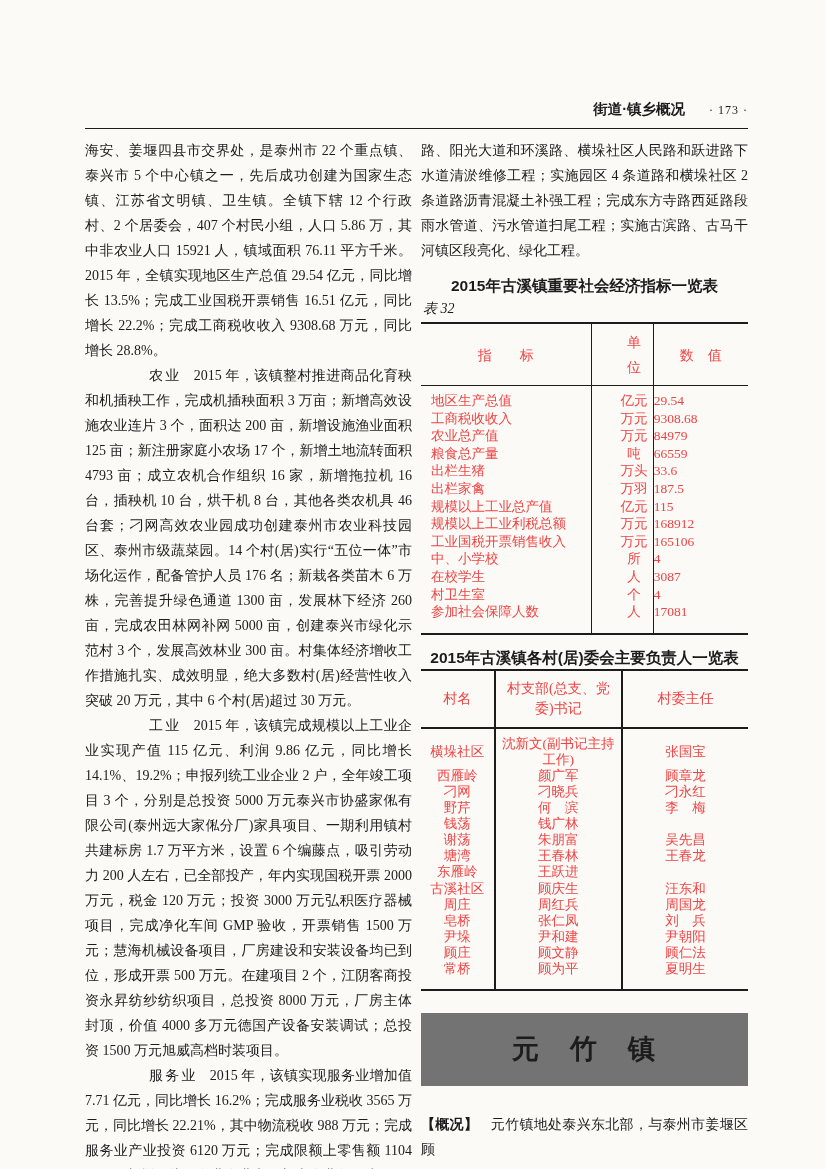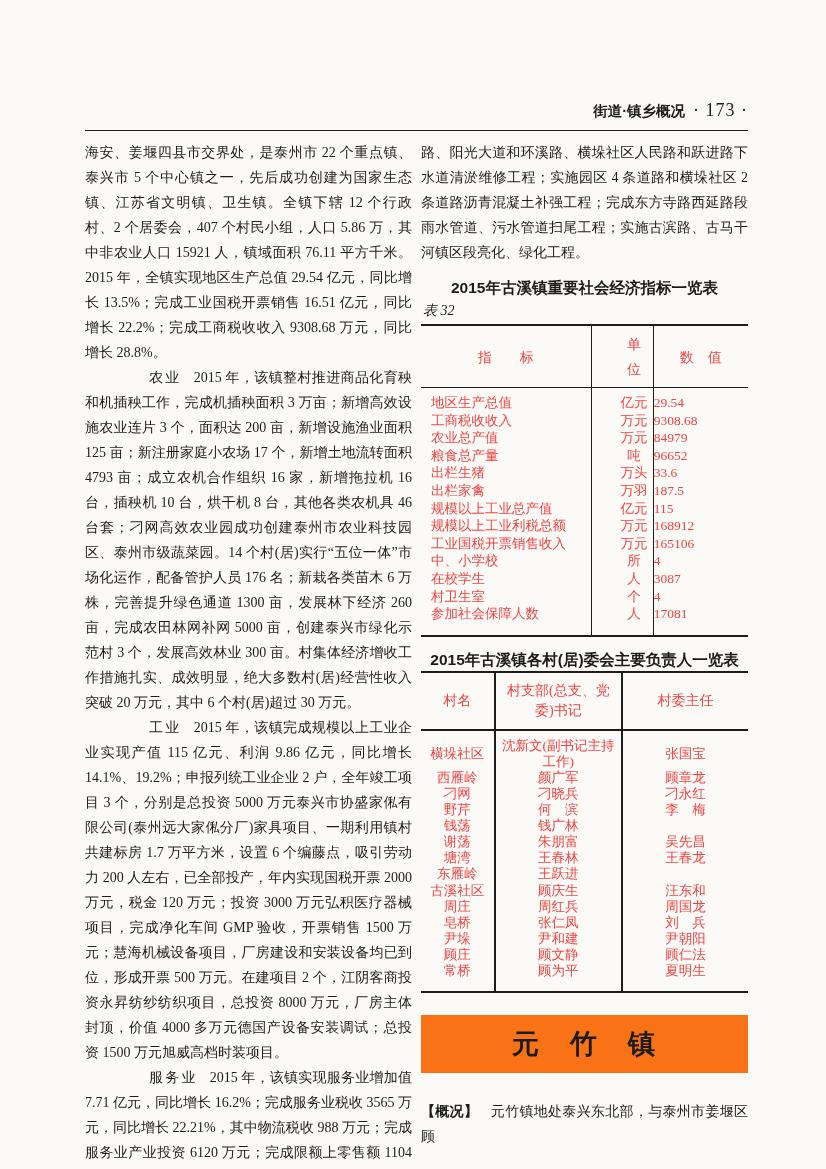--- a/index.html
+++ b/index.html
@@ -7,25 +7,25 @@
   body {
     background:#fbfaf6;
     color:#1c1c1c;
     font-family:"Liberation Serif","DejaVu Serif",serif;
     position:relative;
     overflow:hidden;
   }
   .content { position:absolute; left:85px; top:100px; width:663px; }
 
   .running-header {
-    display:flex; justify-content:flex-end; align-items:baseline; gap:8px;
+    display:flex; justify-content:flex-end; align-items:baseline; gap:24px;
     padding-bottom:9px; border-bottom:1.6px solid #1c1c1c;
   }
   .hdr-title { font-family:"Liberation Sans","DejaVu Sans",sans-serif; font-weight:bold; font-size:14.5px; }
-  .hdr-page  { font-size:18px; letter-spacing:1px; }
+  .hdr-page  { font-size:12px; letter-spacing:1px; }
 
   .columns { display:flex; gap:9px; margin-top:9px; }
   .col { width:327px; font-size:14px; line-height:25px; text-align:justify; }
 
   p.para { text-indent:2em; }
   p.para.flush { text-indent:0; }
   .plabel { font-weight:normal; letter-spacing:2px; margin-right:0.85em;margin-left:36px; }
 
   .tbl-title {
     text-align:center; font-weight:bold; font-size:15.5px; line-height:21px;
@@ -46,21 +46,21 @@
 
   .t33 { border-top:2.6px solid #1c1c1c; border-bottom:2.6px solid #1c1c1c; font-size:13.5px; margin-top:1px; }
   .t33 th { font-weight:normal; font-size:14px; padding:8px 6px; line-height:20px; border-bottom:2.2px solid #1c1c1c; text-align:center; }
   .t33 th:nth-child(1) { width:22.5%; }
   .t33 th:nth-child(2), .t33 td:nth-child(2) { width:39%; border-left:2.2px solid #1c1c1c; border-right:2.2px solid #1c1c1c; }
   .t33 td { text-align:center; line-height:16.1px; }
   .t33 tbody tr:first-child td { padding-top:7px; }
   .t33 tbody tr:last-child td { padding-bottom:12px; }
 
   .banner {
-    margin-top:22px; height:58px; background:#f97316;
+    margin-top:22px; height:73px; background:#737373;
     display:flex; align-items:center; justify-content:center;
   }
   .banner-text {
     font-family:"Liberation Sans","DejaVu Sans",sans-serif;
     font-weight:bold; font-size:27px; letter-spacing:2px;
   }
 
   .overview { margin-top:26px; font-size:14px; line-height:25px; text-align:justify; }
   .ov-label { font-weight:bold; margin-right:0.9em; }
 </style>
@@ -119,21 +119,21 @@
               <td>9308.68</td>
             </tr>
             <tr>
               <td>农业总产值</td>
               <td>万元</td>
               <td>84979</td>
             </tr>
             <tr>
               <td>粮食总产量</td>
               <td>吨</td>
-              <td>96652</td>
+              <td>66559</td>
             </tr>
             <tr>
               <td>出栏生猪</td>
               <td>万头</td>
               <td>33.6</td>
             </tr>
             <tr>
               <td>出栏家禽</td>
               <td>万羽</td>
               <td>187.5</td>

